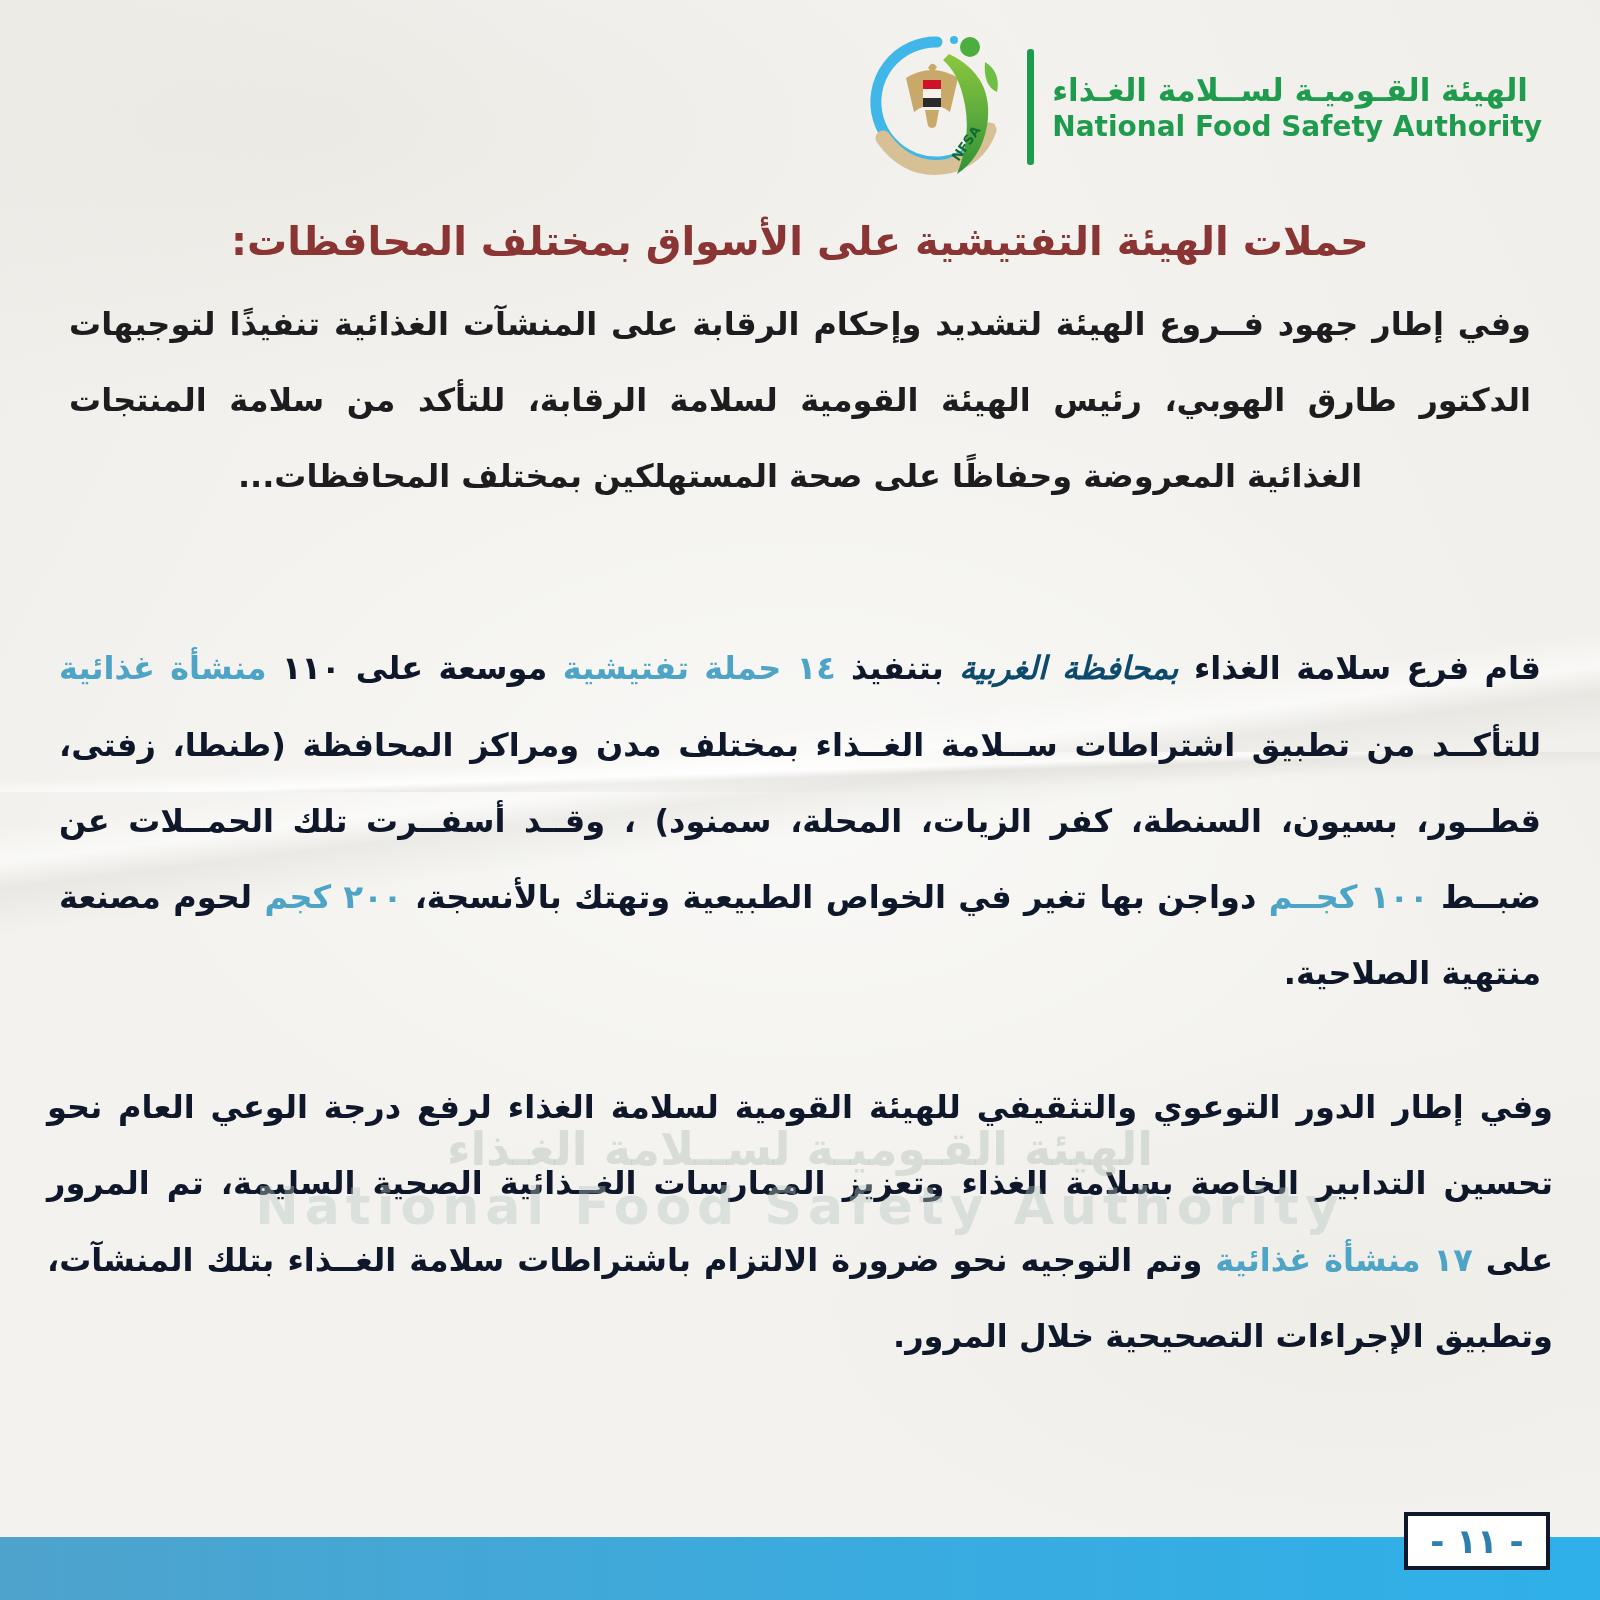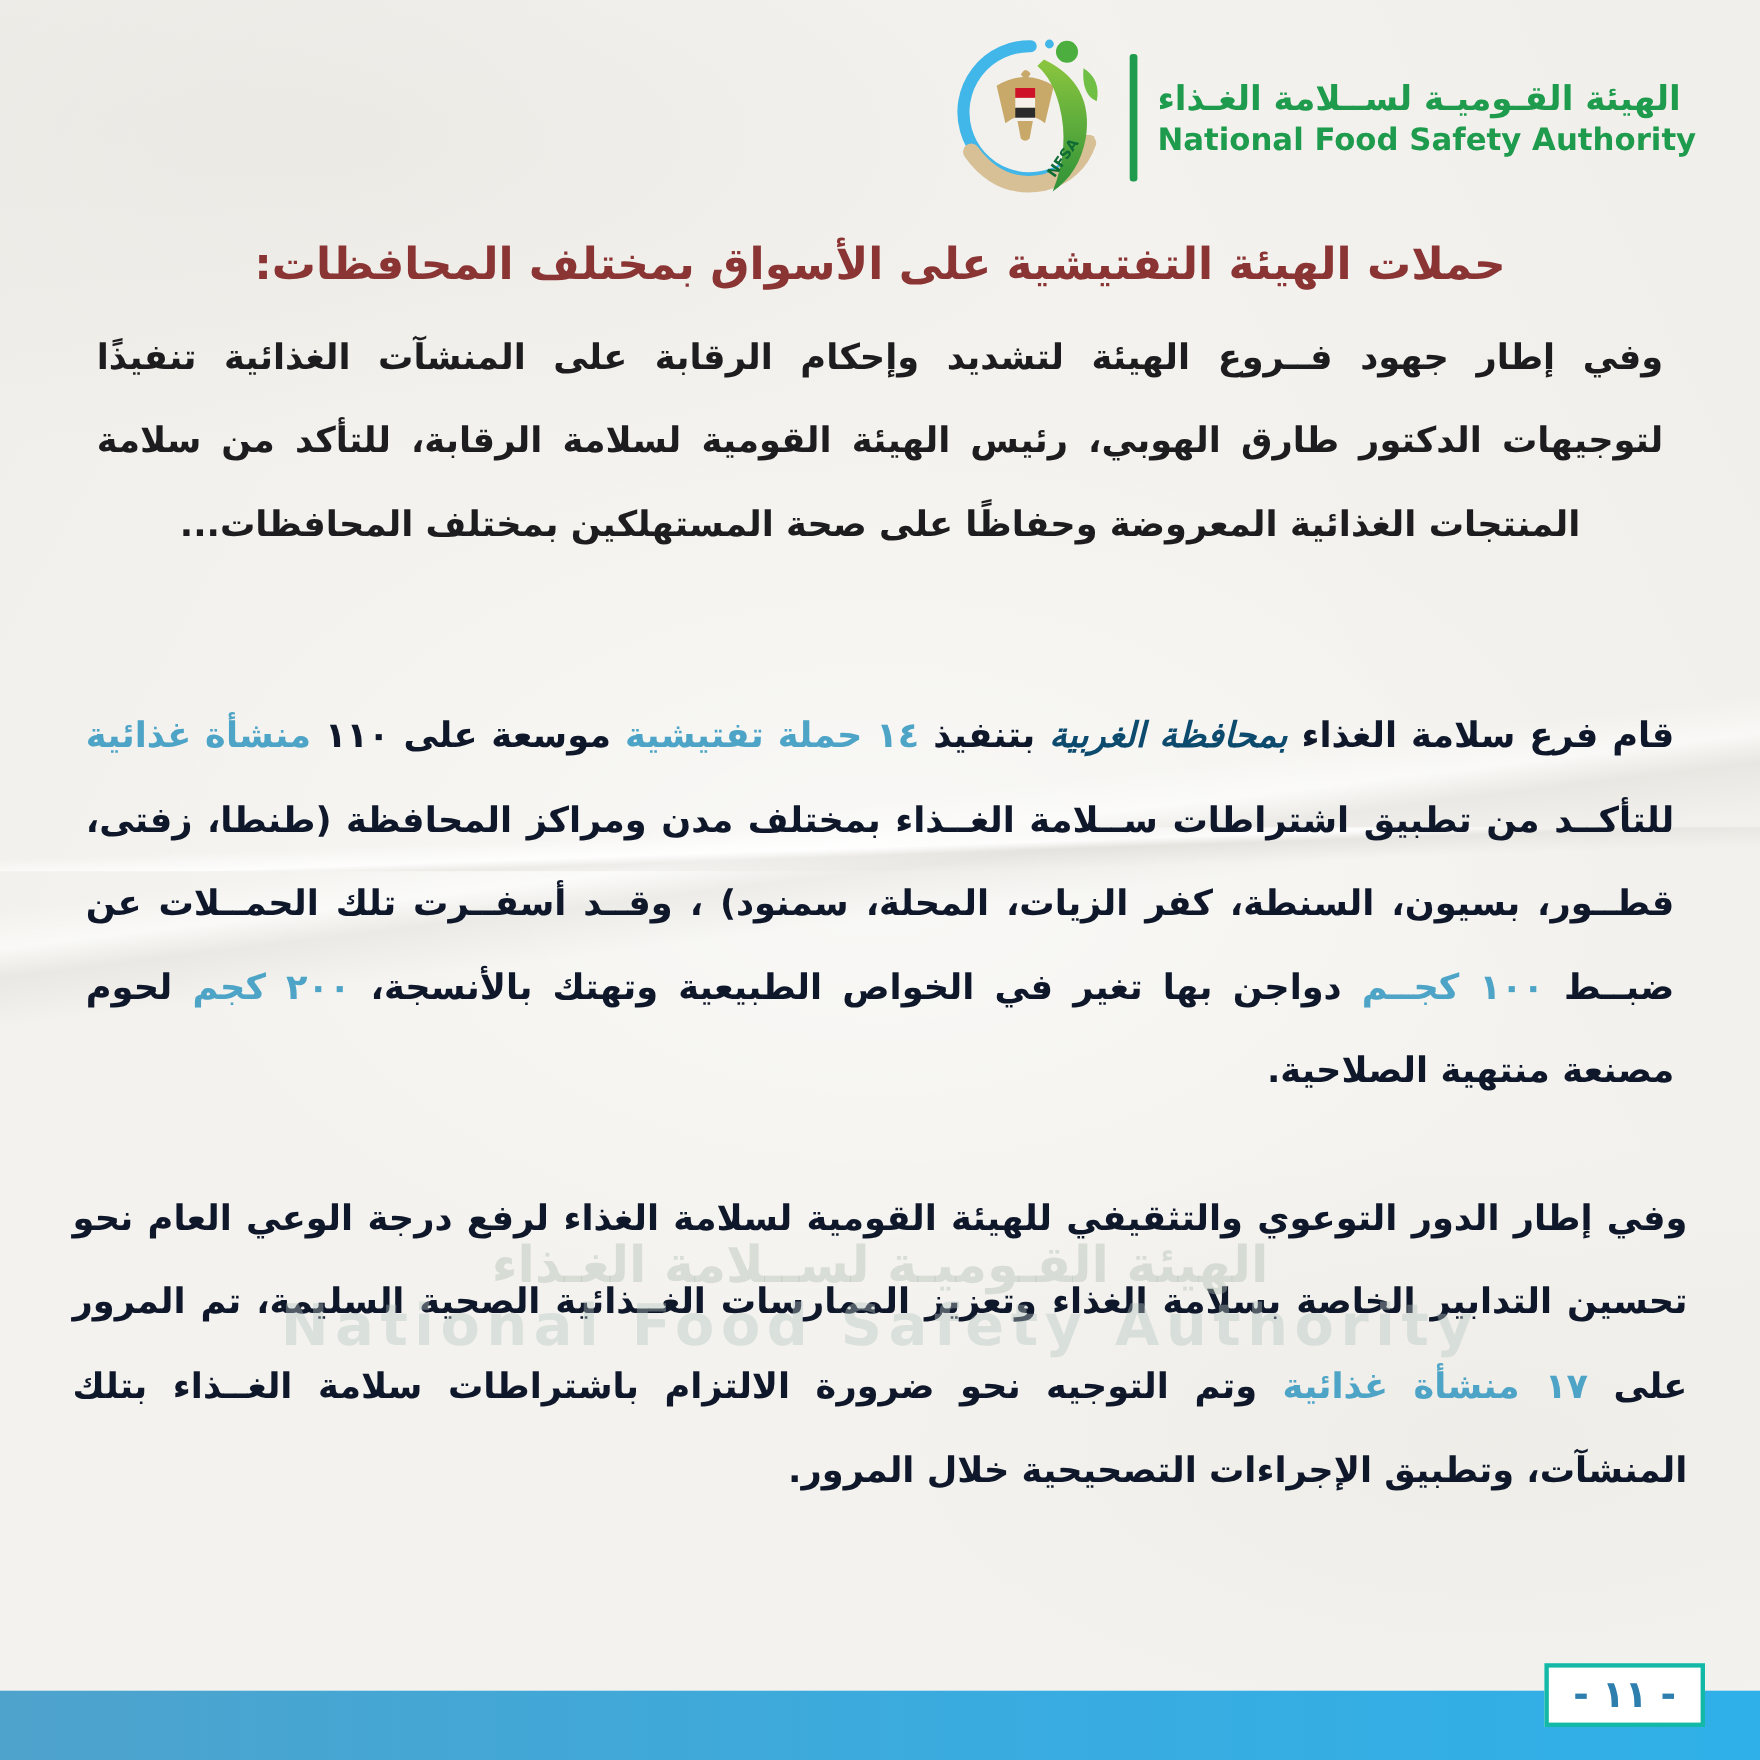--- a/index.html
+++ b/index.html
@@ -29,21 +29,21 @@
     position:absolute;top:38px;right:58px;height:138px;
     display:flex;flex-direction:row;align-items:center;gap:18px;
   }
   .brand-text{display:flex;flex-direction:column;align-items:flex-start;text-align:left;direction:ltr;}
   .brand-ar{font-size:31px;font-weight:bold;letter-spacing:1px;line-height:1.25;}
   .brand-en{font-size:28px;font-weight:bold;line-height:1.2;}
   .brand-divider{width:7px;height:116px;border-radius:3px;}
   .logo-mark{width:152px;height:146px;flex:0 0 auto;}
 
   
-  .content{position:absolute;top:218px;right:0;left:0;padding:0 64px;}
+  .content{position:absolute;top:218px;right:0;left:0;padding:0 45px;}
   .doc-heading{
     text-align:center;font-size:40px;font-weight:bold;letter-spacing:0;
     margin:0 0 22px 0;
   }
   .para{
     font-size:32px;font-weight:bold;color:#1d1d1f;line-height:2.38;
     text-align:justify;margin:0;
   }
   .para.center-last{text-align-last:center;}
   .p1{margin-bottom:116px;padding:0 24px;}
@@ -61,21 +61,21 @@
   .wm-ar{font-size:46px;font-weight:bold;letter-spacing:4px;color:rgba(176,190,178,.42);}
   .wm-en{font-size:52px;font-weight:bold;letter-spacing:6px;color:rgba(180,198,192,.40);direction:ltr;}
 
   
   .footer-bar{
     position:absolute;left:0;bottom:0;width:100%;height:63px;
     background:linear-gradient(90deg,#4ea3cc 0%,#3aabdf 55%,#2fb0e8 100%);
   }
   .page-badge{
     position:absolute;right:50px;bottom:30px;width:146px;height:58px;
-    background:#ffffff;border:4px solid #14b8a6;
+    background:#ffffff;border:4px solid #0f172a;
     display:flex;align-items:center;justify-content:center;
     box-sizing:border-box;
   }
   .page-num{font-size:34px;font-weight:bold;color:#2e7fad;direction:ltr;letter-spacing:4px;}
 </style>
 </head>
 <body>
 
 <div class="paper-texture"></div>
 <div class="crease-mid"></div>

